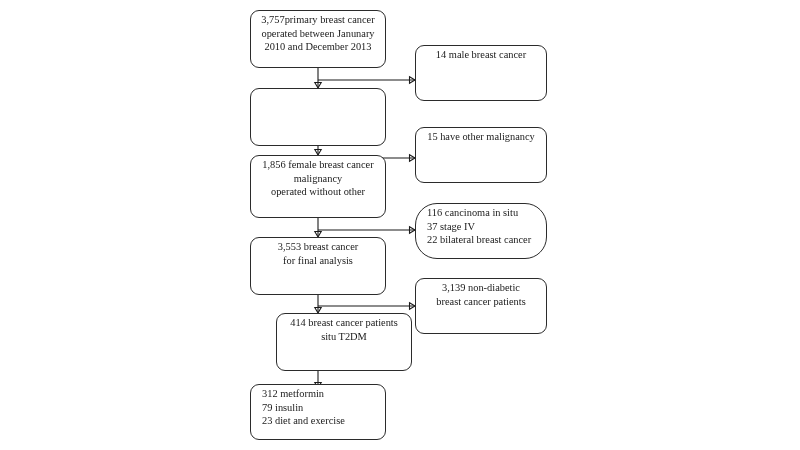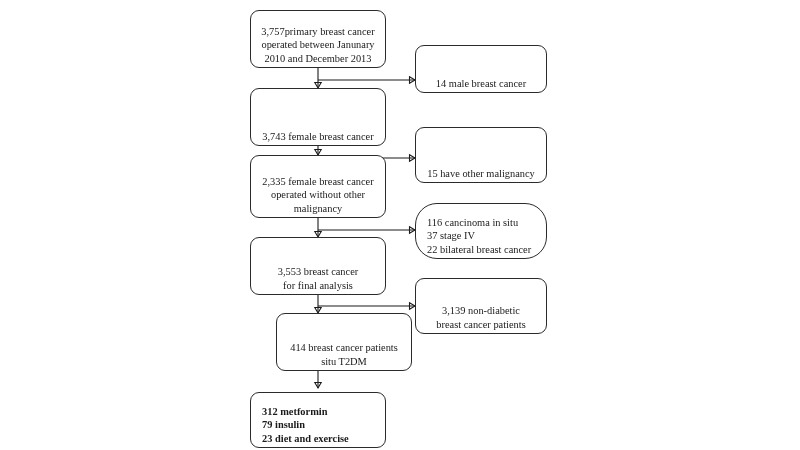--- a/index.html
+++ b/index.html
@@ -20,21 +20,21 @@
     height: 450px;
     background: #ffffff;
   }
   .node {
     position: absolute;
     box-sizing: border-box;
     border: 1px solid #2b2b2b;
     border-radius: 9px;
     background: #ffffff;
     display: flex;
-    align-items: flex-end;
+    align-items: flex-start;
     justify-content: center;
     font-size: 10.4px;
     line-height: 13.5px;
     color: #1a1a1a;
     text-align: center;
     padding: 2px 5px;
   }
   .node .lines {
     width: 100%;
   }
@@ -92,50 +92,49 @@
   <div id="node-layer">
       <div class="node" style="left: 250px; top: 10px; width: 136px; height: 58px;">
         <div class="lines">
           <span class="line">3,757primary breast cancer</span>
           <span class="line">operated between Janunary</span>
           <span class="line">2010 and December 2013</span>
         </div>
       </div>
       <div class="node" style="left: 250px; top: 88px; width: 136px; height: 58px;">
         <div class="lines">
-          <span class="line">3,743 female breast cancer</span>
         </div>
       </div>
       <div class="node" style="left: 250px; top: 155px; width: 136px; height: 63px;">
         <div class="lines">
-          <span class="line">2,335 female breast cancer</span>
+          <span class="line">1,856 female breast cancer</span>
+          <span class="line">malignancy</span>
           <span class="line">operated without other</span>
-          <span class="line">malignancy</span>
         </div>
       </div>
       <div class="node" style="left: 250px; top: 237px; width: 136px; height: 58px;">
         <div class="lines">
           <span class="line">3,553 breast cancer</span>
           <span class="line">for final analysis</span>
         </div>
       </div>
       <div class="node" style="left: 250px; top: 313px; width: 136px; height: 58px; margin-left: 26px;">
         <div class="lines">
           <span class="line">414 breast cancer patients</span>
           <span class="line">situ T2DM</span>
         </div>
       </div>
-      <div class="node left-text" style="left: 250px; top: 392px; width: 136px; height: 56px; font-weight: bold;">
+      <div class="node left-text" style="left: 250px; top: 384px; width: 136px; height: 56px;">
         <div class="lines">
           <span class="line">312 metformin</span>
           <span class="line">79 insulin</span>
           <span class="line">23 diet and exercise</span>
         </div>
       </div>
-      <div class="node" style="left: 415px; top: 45px; width: 132px; height: 48px;">
+      <div class="node" style="left: 415px; top: 45px; width: 132px; height: 56px;">
         <div class="lines">
           <span class="line">14 male breast cancer</span>
         </div>
       </div>
       <div class="node" style="left: 415px; top: 127px; width: 132px; height: 56px;">
         <div class="lines">
           <span class="line">15 have other malignancy</span>
         </div>
       </div>
       <div class="node left-text" style="left: 415px; top: 203px; width: 132px; height: 56px; border-radius: 22px;">

